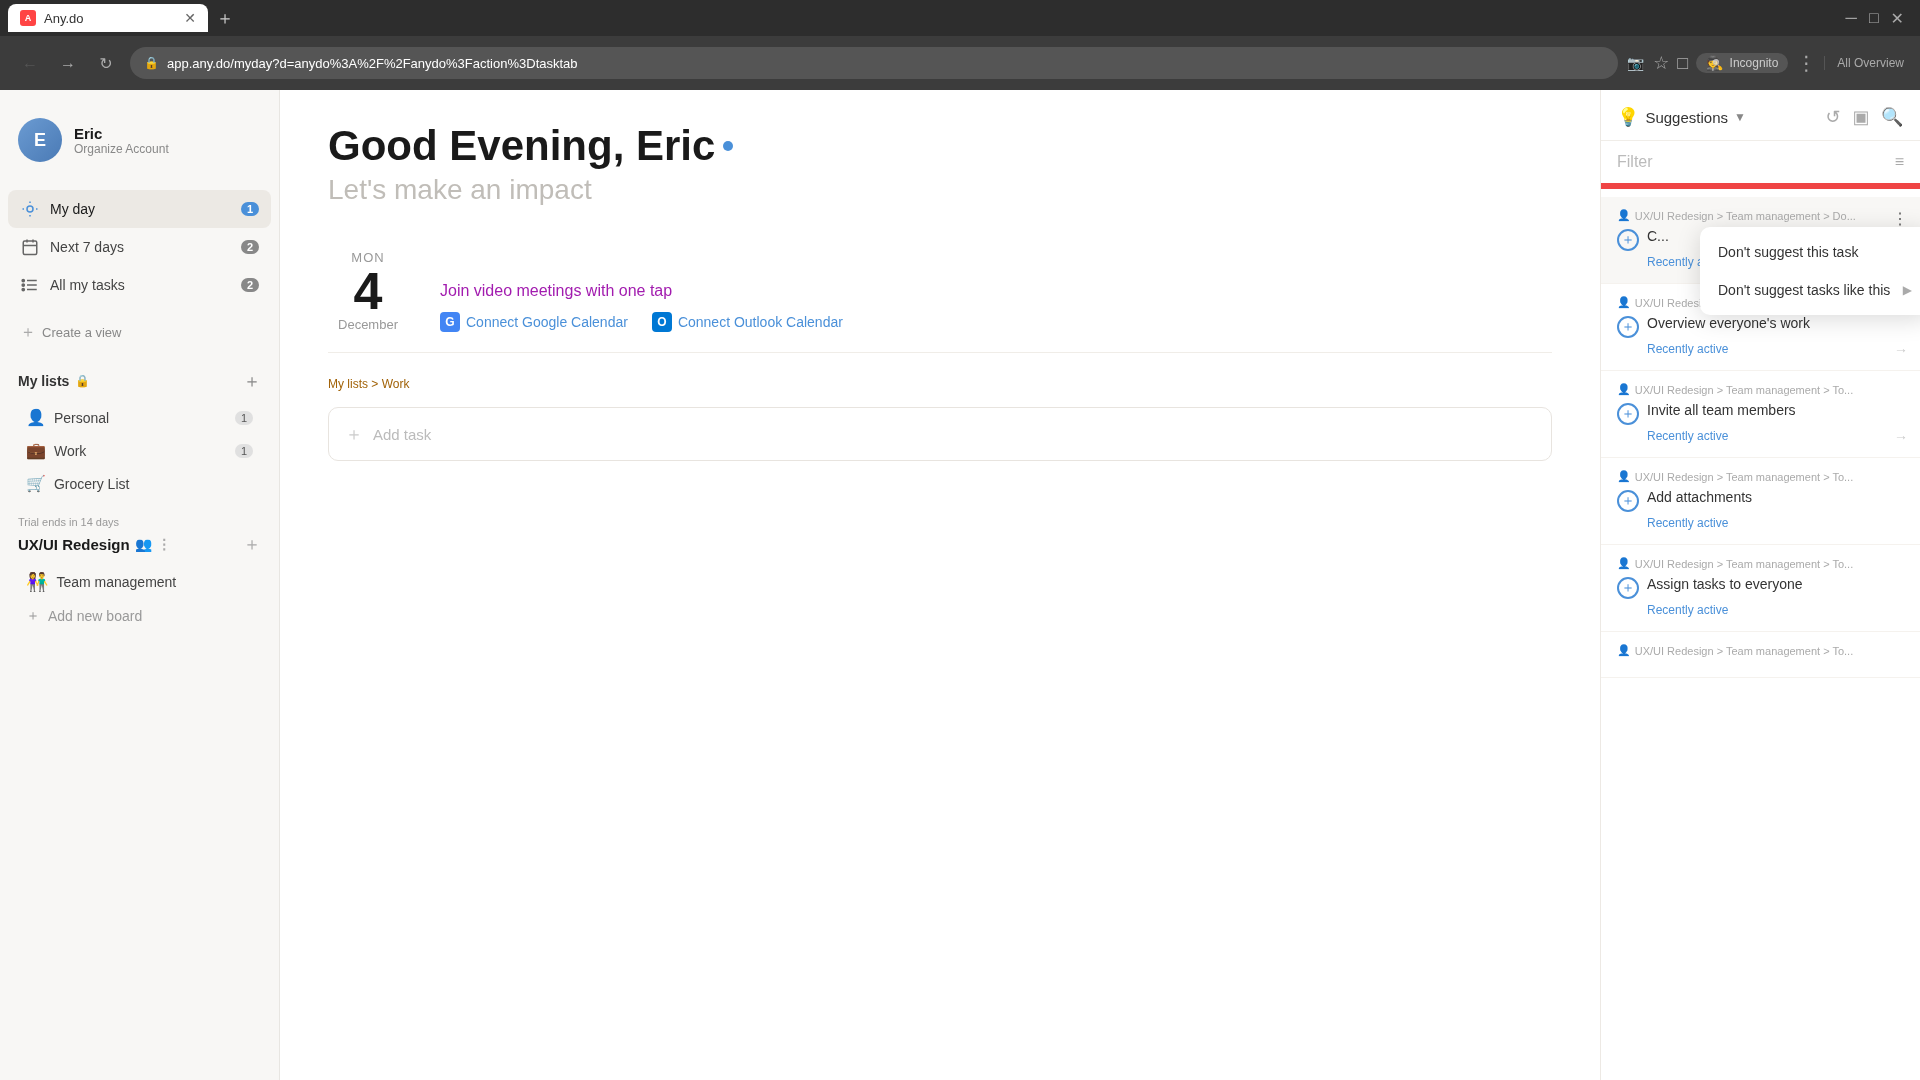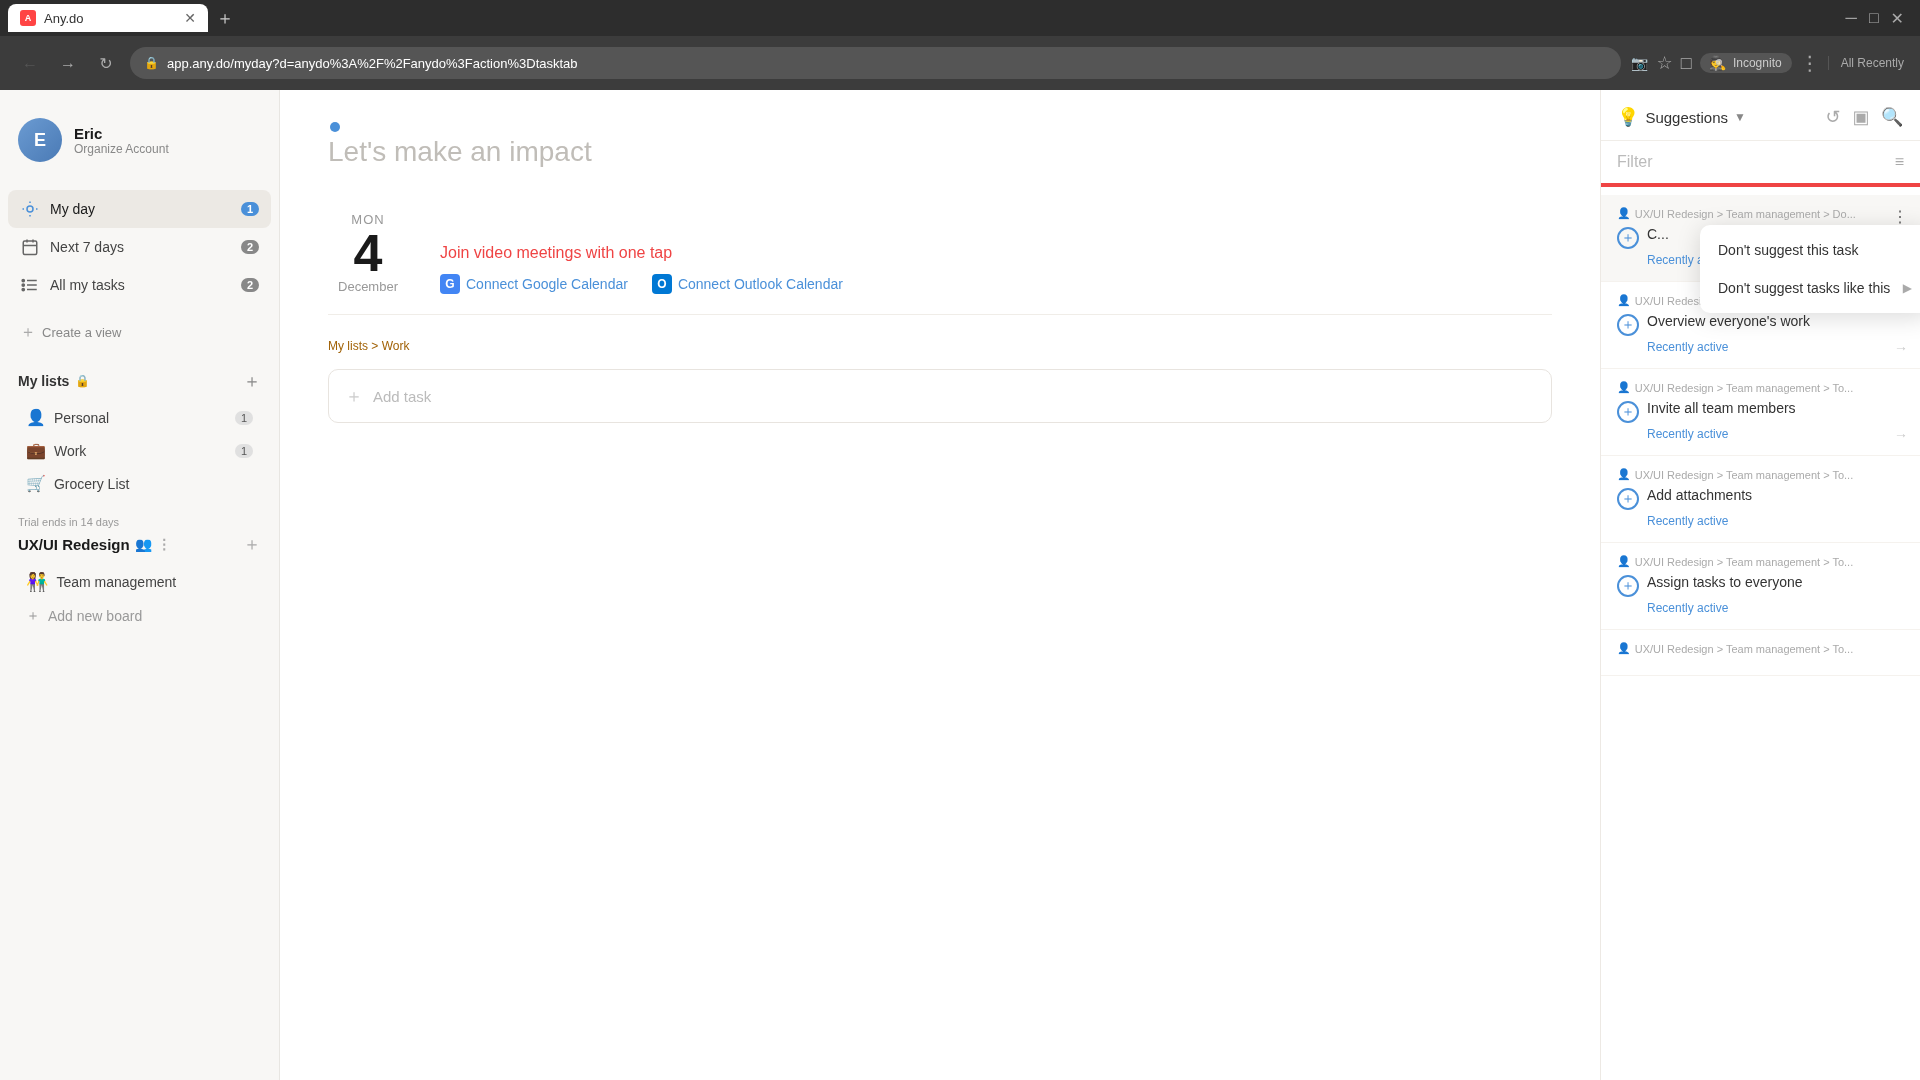--- a/index.html
+++ b/index.html
@@ -56,42 +56,42 @@
     .greeting-title { font-size: 42px; font-weight: 700; color: #1a1a1a; display: flex; align-items: center; gap: 6px; }
     .dot-blue { width: 10px; height: 10px; background: #4a90d9; border-radius: 50%; display: inline-block; margin-left: 2px; }
     .greeting-subtitle { font-size: 28px; color: #c0bdb8; font-weight: 400; margin-top: 4px; }
     .main-body { padding: 24px 48px; flex: 1; overflow-y: auto; }
     .date-section { display: flex; align-items: flex-end; gap: 32px; padding: 20px 0; border-bottom: 1px solid #f0ede8; }
     .date-display { text-align: center; flex-shrink: 0; width: 80px; }
     .date-day-name { font-size: 13px; color: #999; text-transform: uppercase; letter-spacing: 1px; }
     .date-number { font-size: 52px; font-weight: 700; color: #1a1a1a; line-height: 1; }
     .date-month { font-size: 13px; color: #999; }
     .calendar-prompt { flex: 1; }
-    .cal-title { font-size: 16px; font-weight: 500; color: #ef4444; margin-bottom: 12px; }
+    .cal-title { font-size: 16px; font-weight: 500; color: #a21caf; margin-bottom: 12px; }
     .cal-links { display: flex; gap: 24px; }
     .cal-link { display: flex; align-items: center; gap: 6px; font-size: 14px; color: #4a90d9; cursor: pointer; text-decoration: none; }
     .cal-icon { width: 20px; height: 20px; border-radius: 4px; display: flex; align-items: center; justify-content: center; font-size: 12px; color: white; font-weight: bold; }
     .gcal-icon { background: #4285f4; }
     .outlook-icon { background: #0078d4; }
 
     .task-section { margin-top: 24px; }
     .task-list-label { font-size: 12px; color: #a16207; margin-bottom: 8px; }
     .task-item { display: flex; align-items: center; gap: 14px; padding: 14px 16px; border: 1px solid #f0ede8; border-radius: 10px; cursor: pointer; }
     .task-checkbox { width: 20px; height: 20px; border-radius: 50%; border: 2px solid #ccc; flex-shrink: 0; }
     .task-text { font-size: 15px; color: #333; }
     .add-task-bar { display: flex; align-items: center; gap: 10px; padding: 14px 16px; border: 1px solid #e8e4df; border-radius: 10px; margin-top: 16px; color: #bbb; font-size: 15px; cursor: pointer; }
 
     
     .right-panel { width: 320px; background: #fff; border-left: 1px solid #ede9e4; display: flex; flex-direction: column; flex-shrink: 0; }
     .right-panel-header { padding: 16px 16px 0; display: flex; align-items: center; justify-content: space-between; border-bottom: 1px solid #f0ede8; }
     .panel-actions { display: flex; align-items: center; gap: 12px; padding-bottom: 12px; }
     .panel-action-btn { color: #aaa; font-size: 18px; cursor: pointer; }
     .suggestions-btn { display: flex; align-items: center; gap: 6px; font-size: 15px; font-weight: 500; color: #333; cursor: pointer; padding-bottom: 12px; }
     .chevron-down { color: #888; font-size: 12px; }
-    .filter-bar { padding: 12px 16px; display: flex; align-items: center; justify-content: space-between; border-bottom: 4px solid #ef4444; }
+    .filter-bar { padding: 12px 16px; display: flex; align-items: center; justify-content: space-between; border-bottom: 6px solid #ef4444; }
     .filter-label { font-size: 16px; color: #bbb; }
     .filter-icon { color: #aaa; font-size: 16px; cursor: pointer; }
     .suggestions-list { flex: 1; overflow-y: auto; padding: 8px 0; }
     .suggestion-item { padding: 12px 16px 14px; border-bottom: 1px solid #f5f2ee; position: relative; }
     .suggestion-source { font-size: 11px; color: #aaa; display: flex; align-items: center; gap: 4px; margin-bottom: 6px; }
     .suggestion-main { display: flex; align-items: flex-start; gap: 8px; }
     .suggestion-add-btn { width: 22px; height: 22px; border-radius: 50%; border: 2px solid #4a90d9; color: #4a90d9; display: flex; align-items: center; justify-content: center; font-size: 14px; cursor: pointer; flex-shrink: 0; margin-top: 1px; }
     .suggestion-text { font-size: 14px; color: #333; font-weight: 400; flex: 1; }
     .suggestion-more { position: absolute; right: 12px; top: 12px; color: #ccc; cursor: pointer; font-size: 16px; }
     .recently-active { font-size: 12px; color: #4a90d9; margin-top: 4px; margin-left: 30px; }
@@ -129,21 +129,21 @@
     </div>
     <div class="browser-actions">
       <span style="color:#666;font-size:14px;">📷</span>
       <span style="color:#aaa;font-size:18px;">☆</span>
       <span style="color:#aaa;font-size:18px;">□</span>
       <div class="incognito-badge">
         <span style="font-size:14px;">🕵</span>
         <span>Incognito</span>
       </div>
       <span style="color:#aaa;font-size:20px;">⋮</span>
-      <span style="font-size:12px;color:#aaa;border-left:1px solid #555;padding-left:12px;">All Recently</span>
+      <span style="font-size:12px;color:#aaa;border-left:1px solid #555;padding-left:12px;">All Overview</span>
     </div>
   </div>
 </div>
 
 <div class="app-container">
 
   <div class="sidebar">
     <div class="user-profile">
       <div class="avatar">
         <span>E</span>
@@ -249,20 +249,21 @@
     </div>
     <div class="add-board">
       <span style="font-size:14px;">＋</span>
       <span>Add new board</span>
     </div>
   </div>
 
   <div class="main-content">
     <div class="main-header">
       <div class="greeting-title">
+        <span>Good Evening, Eric</span>
         <span class="dot-blue"></span>
       </div>
       <div class="greeting-subtitle">Let's make an impact</div>
     </div>
     <div class="main-body">
       <div class="date-section">
         <div class="date-display">
           <div class="date-day-name">MON</div>
           <div class="date-number">4</div>
           <div class="date-month">December</div>

